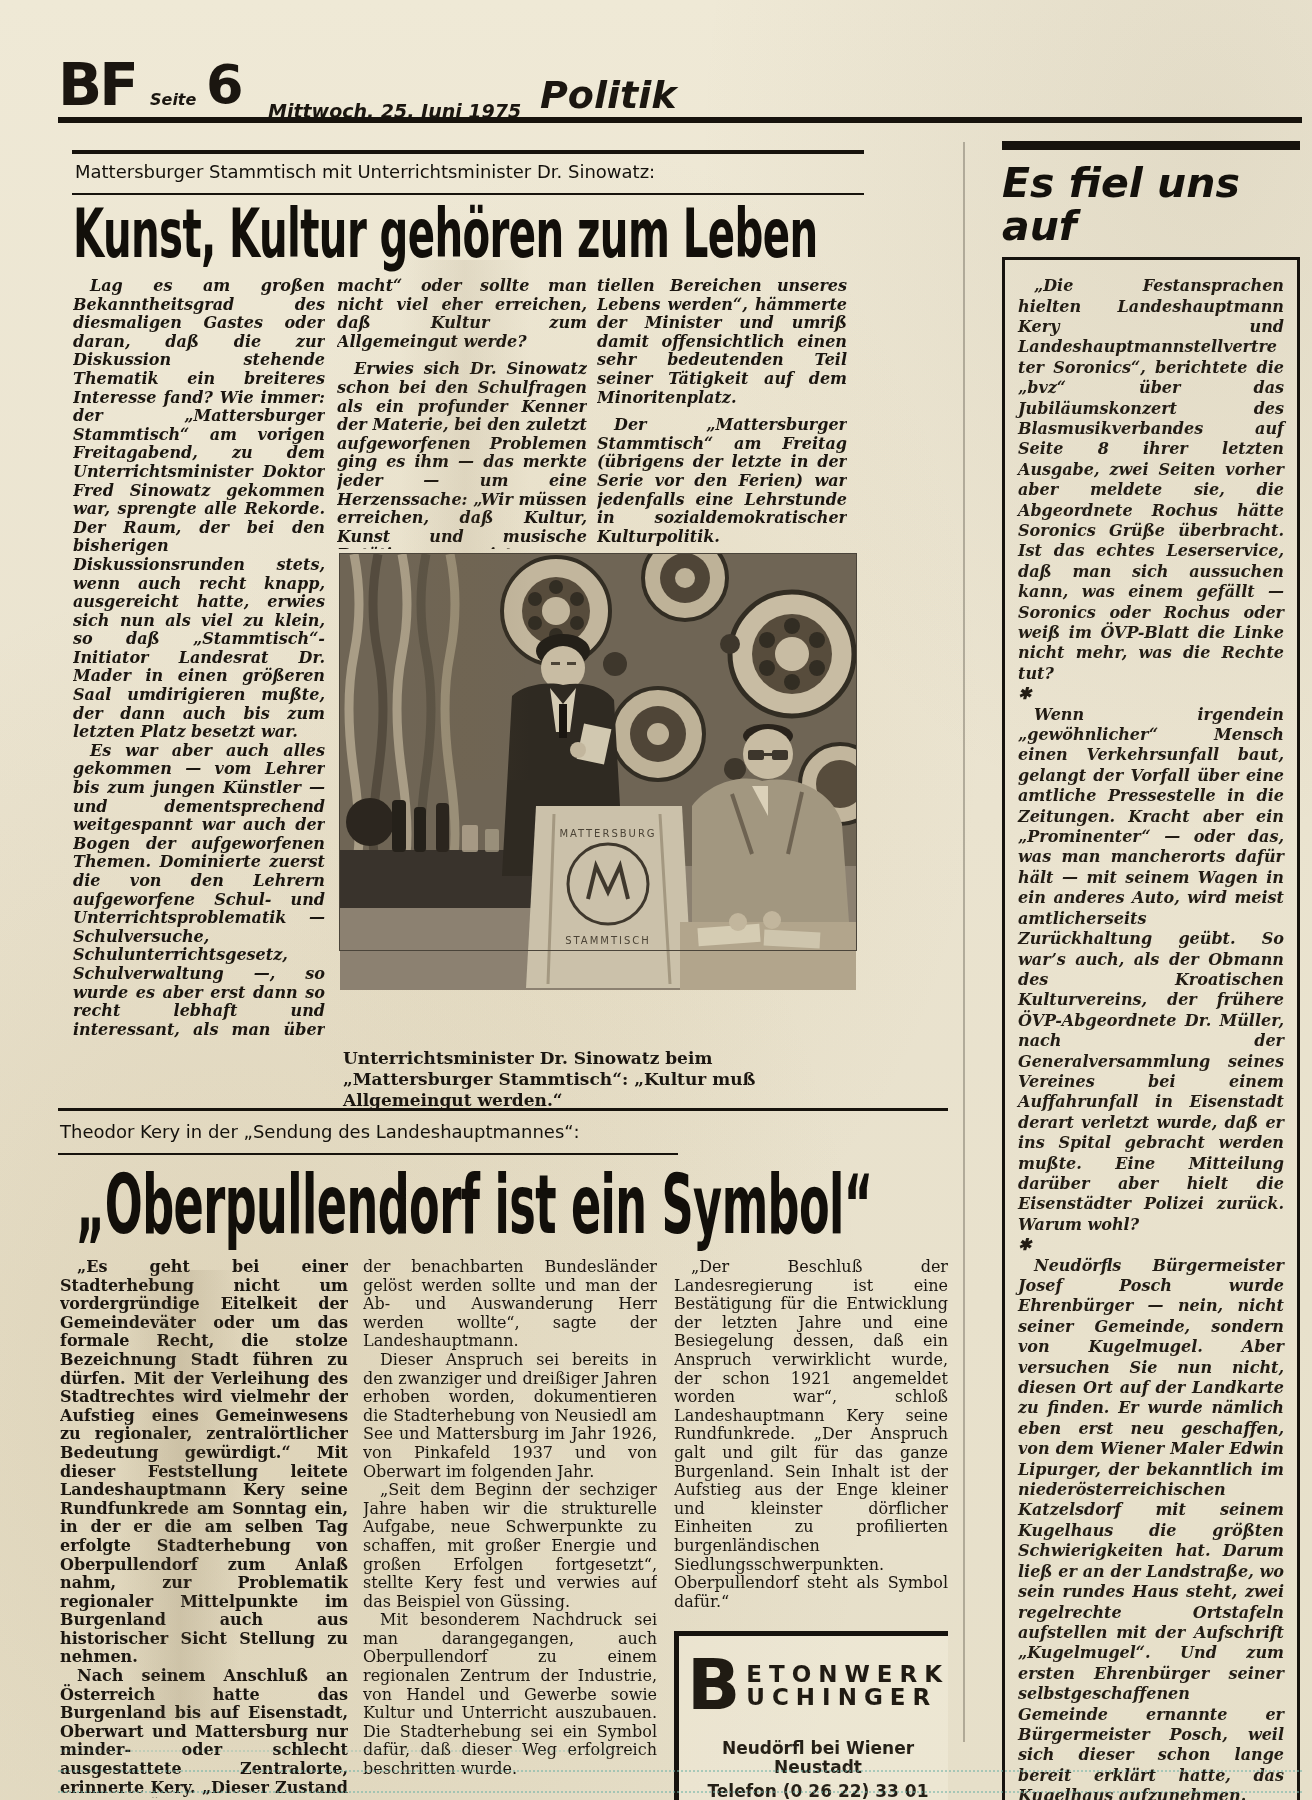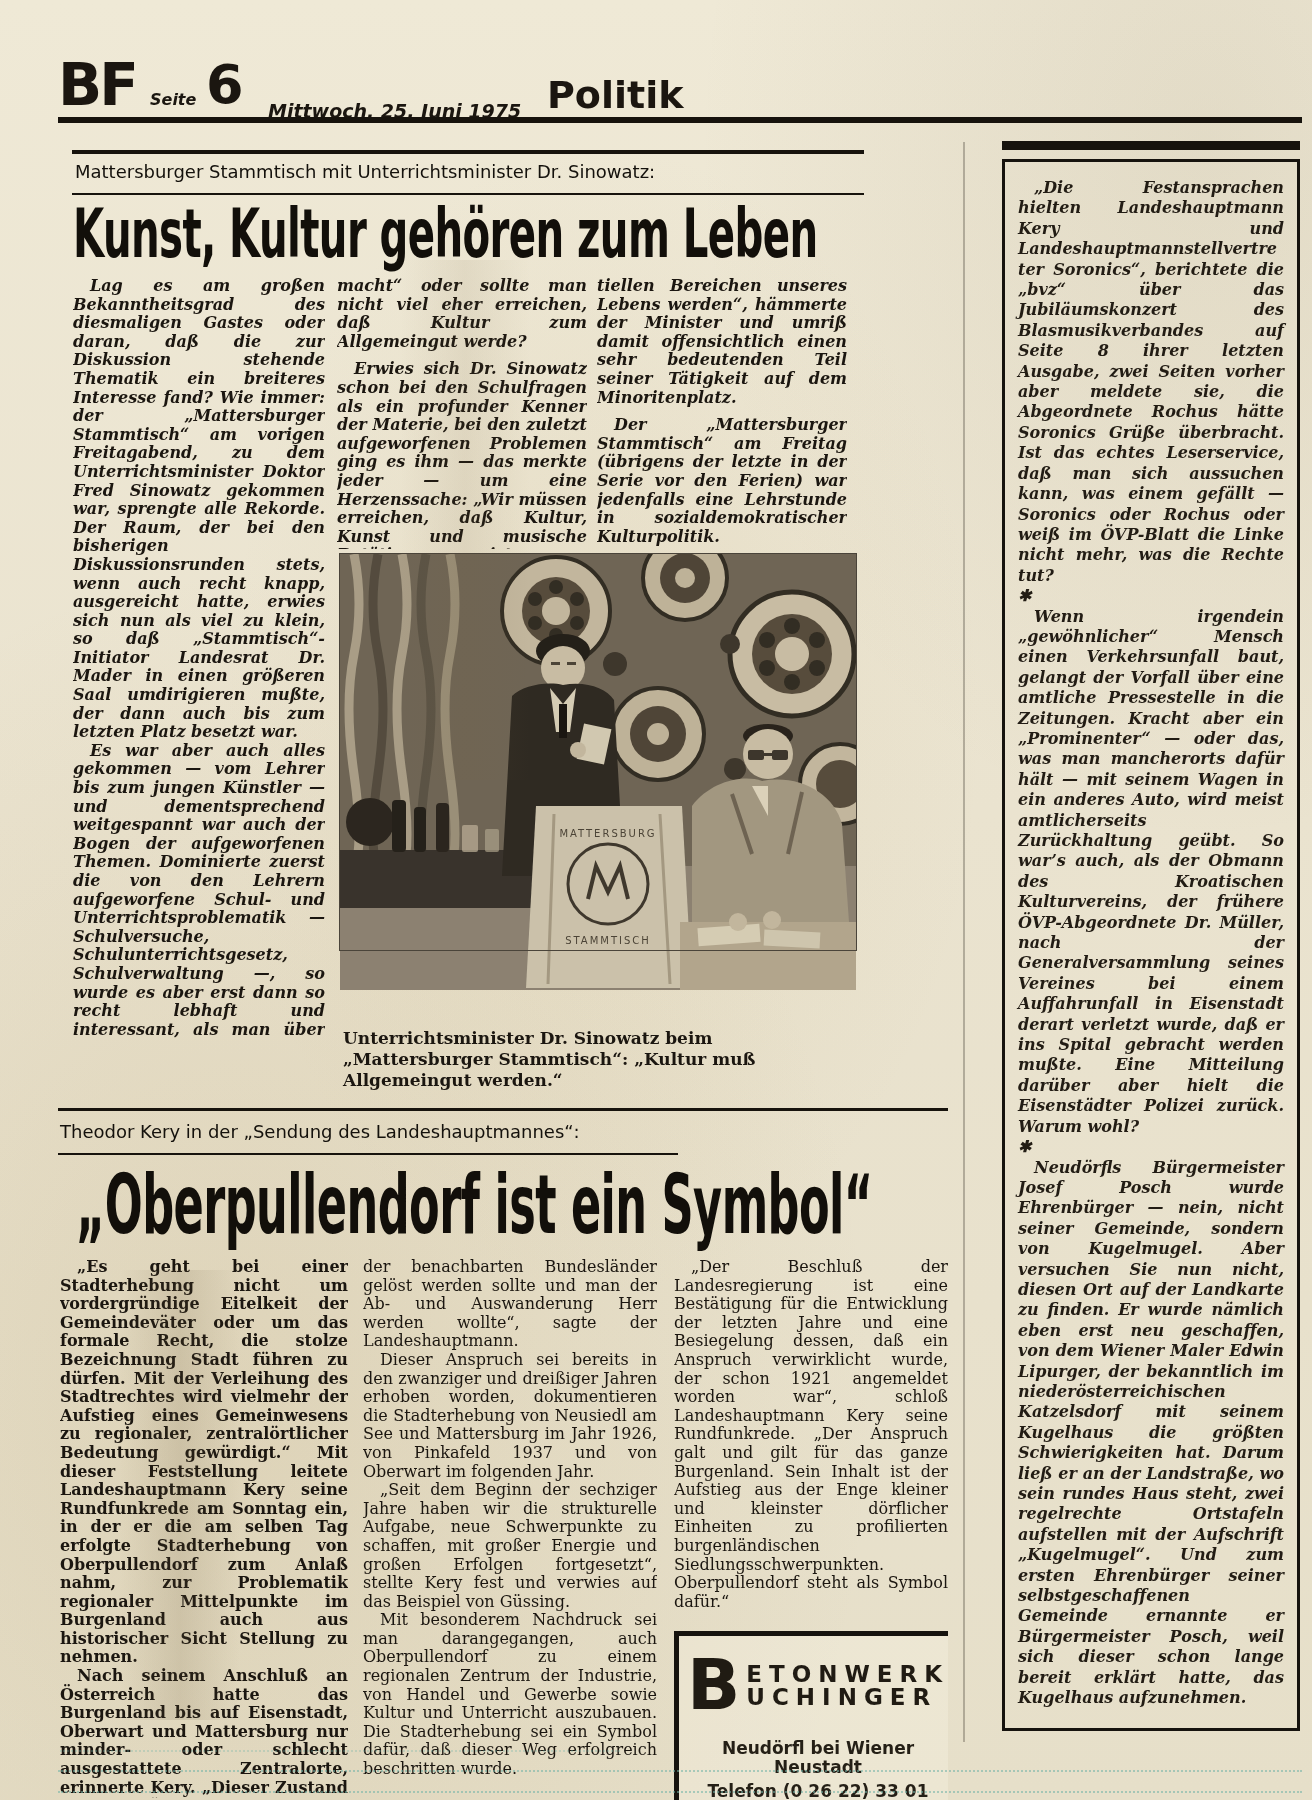--- a/index.html
+++ b/index.html
@@ -13,21 +13,21 @@
     color:#1b1610;
     font-family:"DejaVu Serif","Liberation Serif",serif;
   }
   .abs{position:absolute;}
   .rule{background:#17130d;}
   
   .brand{font-family:"DejaVu Sans","Liberation Sans",sans-serif;font-weight:900;font-size:58px;letter-spacing:-3px;line-height:1;}
   .seite{font-family:"DejaVu Sans",sans-serif;font-weight:700;font-style:italic;font-size:16px;}
   .pagenum{font-family:"DejaVu Sans",sans-serif;font-weight:900;font-size:54px;line-height:1;}
   .dateline{font-family:"DejaVu Sans",sans-serif;font-weight:700;font-style:italic;font-size:19px;margin-top:12px;}
-  .section{font-family:"DejaVu Sans",sans-serif;font-weight:700;font-size:38px;line-height:1;margin-left:7px;}
+  .section{font-family:"DejaVu Sans",sans-serif;font-weight:700;font-style:italic;font-size:38px;line-height:1;}
   
   .kicker{font-family:"DejaVu Sans","Liberation Sans",sans-serif;font-size:18px;color:#14110c;white-space:nowrap;}
   .headline-wrap{white-space:nowrap;}
   .headline{display:inline-block;font-family:"DejaVu Sans",sans-serif;font-weight:900;line-height:1;color:#120f0a;transform-origin:left top;letter-spacing:-1px;}
   .h1{font-size:63px;transform:scale(.64,1.08);}
   .h2{font-size:77px;transform:scale(.58,1.06);}
   
   .bodycol{font-size:16px;line-height:18.6px;text-align:justify;overflow:hidden;overflow-wrap:break-word;}
   .it{font-style:italic;font-weight:700;}
   .b{font-weight:700;}
@@ -200,21 +200,21 @@
         <g>
           <rect x="340" y="368" width="176" height="68" fill="#b7ab92"></rect>
           <rect x="358" y="372" width="62" height="18" fill="#ddd4bc" transform="rotate(-4 389 381)"></rect>
           <rect x="424" y="377" width="56" height="16" fill="#d6cdb5" transform="rotate(3 452 385)"></rect>
           <circle cx="398" cy="368" r="9" fill="#c9bda4"></circle>
           <circle cx="432" cy="366" r="9" fill="#c9bda4"></circle>
         </g>
         <rect width="516" height="436" fill="#6b5d42" opacity=".07"></rect>
       </svg>
     </div>
-    <div class="abs caption" style="left:285px;top:888px;width:512px;">Unterrichtsminister Dr. Sinowatz beim „Mattersburger Stammtisch“: „Kultur muß Allgemeingut werden.“</div>
+    <div class="abs caption" style="left:285px;top:908px;width:512px;">Unterrichtsminister Dr. Sinowatz beim „Mattersburger Stammtisch“: „Kultur muß Allgemeingut werden.“</div>
 
     <div class="abs rule" style="left:0;top:968px;width:890px;height:3px;"></div>
     <div class="abs kicker" style="left:2px;top:981px;">Theodor Kery in der „Sendung des Landeshauptmannes“:</div>
     <div class="abs rule" style="left:0;top:1013px;width:620px;height:2px;"></div>
     <div class="abs headline-wrap" style="left:18px;top:1024px;">
       <span class="headline h2">„Oberpullendorf ist ein Symbol“</span>
     </div>
 
     <div class="abs bodycol b" style="left:2px;top:1118px;width:288px;height:540px;">
       <p class="ind" style="margin-top:0;">„Es geht bei einer Stadterhebung nicht um vordergründige Eitelkeit der Gemeindeväter oder um das formale Recht, die stolze Bezeichnung Stadt führen zu dürfen. Mit der Verleihung des Stadtrechtes wird vielmehr der Aufstieg eines Gemeinwesens zu regionaler, zentralörtlicher Bedeutung gewürdigt.“ Mit dieser Feststellung leitete Landeshauptmann Kery seine Rundfunkrede am Sonntag ein, in der er die am selben Tag erfolgte Stadterhebung von Oberpullendorf zum Anlaß nahm, zur Problematik regionaler Mittelpunkte im Burgenland auch aus historischer Sicht Stellung zu nehmen.</p>
@@ -237,20 +237,21 @@
           </span>
         </div>
         <div class="ad-address">Neudörfl bei Wiener Neustadt</div>
         <div class="ad-phone">Telefon (0 26 22) 33 01</div>
       </div>
     </div>
   </div>
 
   <div class="abs" style="left:1002px;top:141px;width:298px;">
     <div class="rule" style="width:298px;height:9px;"></div>
+    <div class="sb-title" style="margin-top:12px;">Es fiel uns auf</div>
     <div class="sb-box">
       <p>„Die Festansprachen hielten Landeshauptmann Kery und Landeshauptmannstellvertreter Soronics“, berichtete die „bvz“ über das Jubiläumskonzert des Blasmusikverbandes auf Seite 8 ihrer letzten Ausgabe, zwei Seiten vorher aber meldete sie, die Abgeordnete Rochus hätte Soronics Grüße überbracht. Ist das echtes Leserservice, daß man sich aussuchen kann, was einem gefällt — Soronics oder Rochus oder weiß im ÖVP-Blatt die Linke nicht mehr, was die Rechte tut?</p>
       <p class="sb-sep">✱</p>
       <p>Wenn irgendein „gewöhnlicher“ Mensch einen Verkehrsunfall baut, gelangt der Vorfall über eine amtliche Pressestelle in die Zeitungen. Kracht aber ein „Prominenter“ — oder das, was man mancherorts dafür hält — mit seinem Wagen in ein anderes Auto, wird meist amtlicherseits Zurückhaltung geübt. So war’s auch, als der Obmann des Kroatischen Kulturvereins, der frühere ÖVP-Abgeordnete Dr. Müller, nach der Generalversammlung seines Vereines bei einem Auffahrunfall in Eisenstadt derart verletzt wurde, daß er ins Spital gebracht werden mußte. Eine Mitteilung darüber aber hielt die Eisenstädter Polizei zurück. Warum wohl?</p>
       <p class="sb-sep">✱</p>
       <p>Neudörfls Bürgermeister Josef Posch wurde Ehrenbürger — nein, nicht seiner Gemeinde, sondern von Kugelmugel. Aber versuchen Sie nun nicht, diesen Ort auf der Landkarte zu finden. Er wurde nämlich eben erst neu geschaffen, von dem Wiener Maler Edwin Lipurger, der bekanntlich im niederösterreichischen Katzelsdorf mit seinem Kugelhaus die größten Schwierigkeiten hat. Darum ließ er an der Landstraße, wo sein rundes Haus steht, zwei regelrechte Ortstafeln aufstellen mit der Aufschrift „Kugelmugel“. Und zum ersten Ehrenbürger seiner selbstgeschaffenen Gemeinde ernannte er Bürgermeister Posch, weil sich dieser schon lange bereit erklärt hatte, das Kugelhaus aufzunehmen.</p>
 
     </div>
   </div>
 

